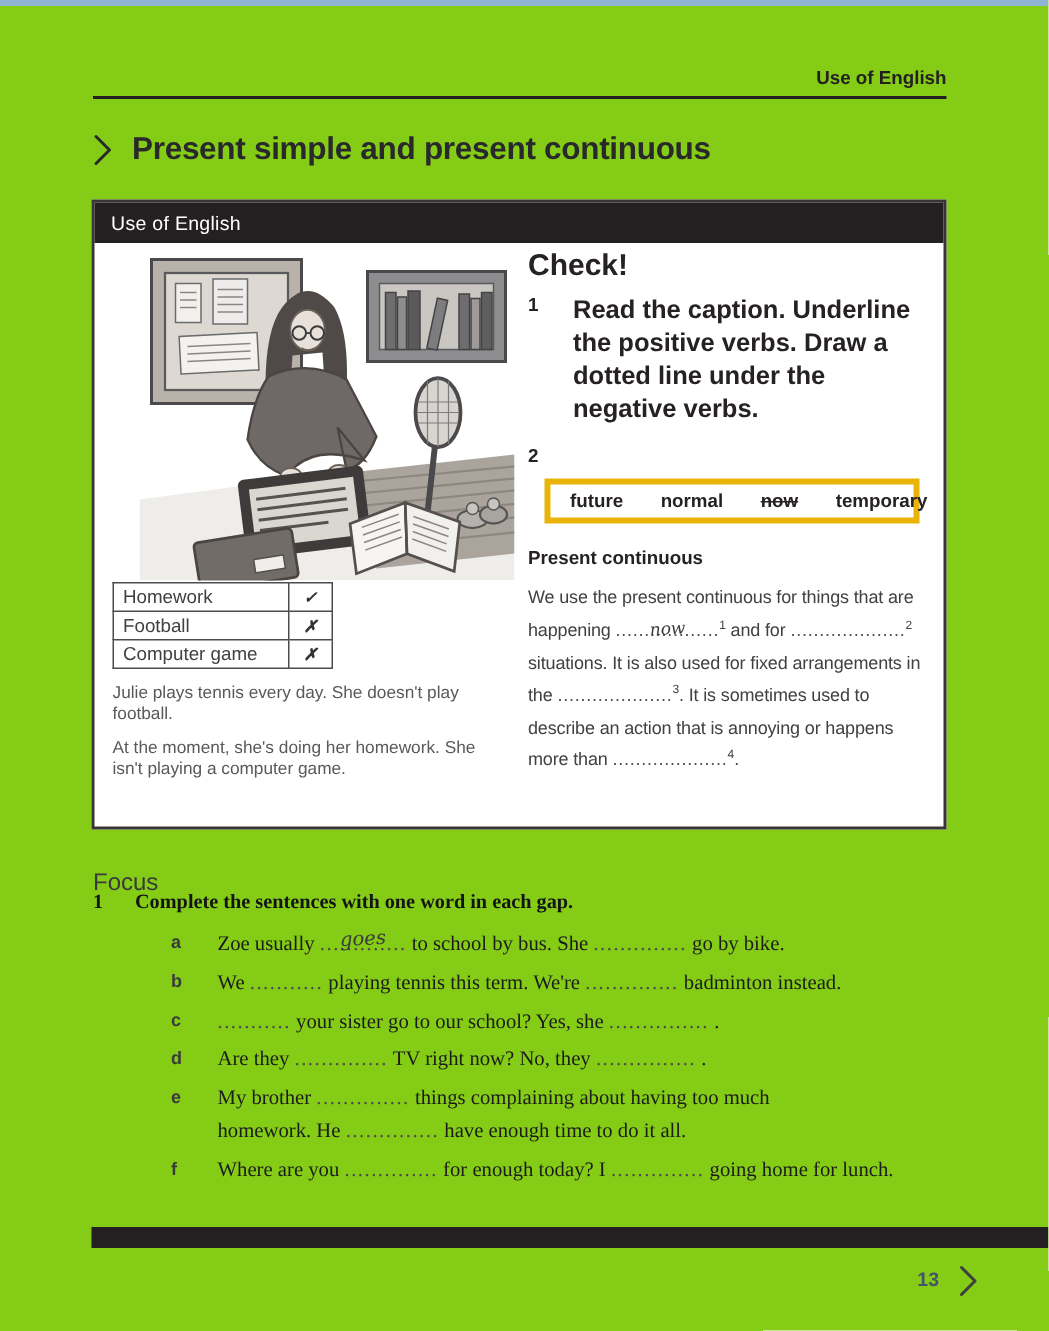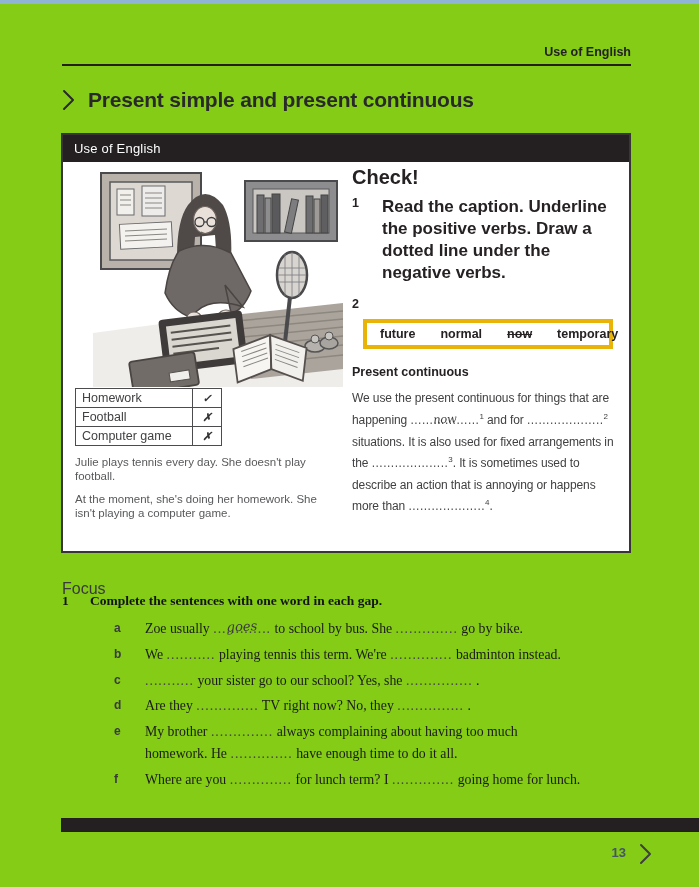--- a/index.html
+++ b/index.html
@@ -265,25 +265,25 @@
       <div class="f-item">
         <span class="f-letter">c</span>
         <span class="f-text"><span class="dots">...........</span><span> your sister go to our school? Yes, she </span><span class="dots">...............</span><span> .</span></span>
       </div>
       <div class="f-item">
         <span class="f-letter">d</span>
         <span class="f-text"><span>Are they </span><span class="dots">..............</span><span> TV right now? No, they </span><span class="dots">...............</span><span> .</span></span>
       </div>
       <div class="f-item">
         <span class="f-letter">e</span>
-        <span class="f-text"><span>My brother </span><span class="dots">..............</span><span> always complaining about having too much</span><br><span>homework. He </span><span class="dots">..............</span><span> have enough time to do it all.</span></span>
+        <span class="f-text"><span>My brother </span><span class="dots">..............</span><span> things complaining about having too much</span><br><span>homework. He </span><span class="dots">..............</span><span> have enough time to do it all.</span></span>
       </div>
       <div class="f-item">
         <span class="f-letter">f</span>
-        <span class="f-text"><span>Where are you </span><span class="dots">..............</span><span> for lunch term? I </span><span class="dots">..............</span><span> going home for lunch.</span></span>
+        <span class="f-text"><span>Where are you </span><span class="dots">..............</span><span> for enough today? I </span><span class="dots">..............</span><span> going home for lunch.</span></span>
       </div>
     </div>
 
   <div class="bottom-bar"></div>
   <div class="page-num">13</div>
   <svg class="footer-chevron" width="15" height="22" viewBox="0 0 15 22">
     <polyline points="3,2 12,11 3,20" fill="none" stroke="#3f3f41" stroke-width="2" stroke-linecap="round" stroke-linejoin="round"></polyline>
   </svg>
 </div>
 

